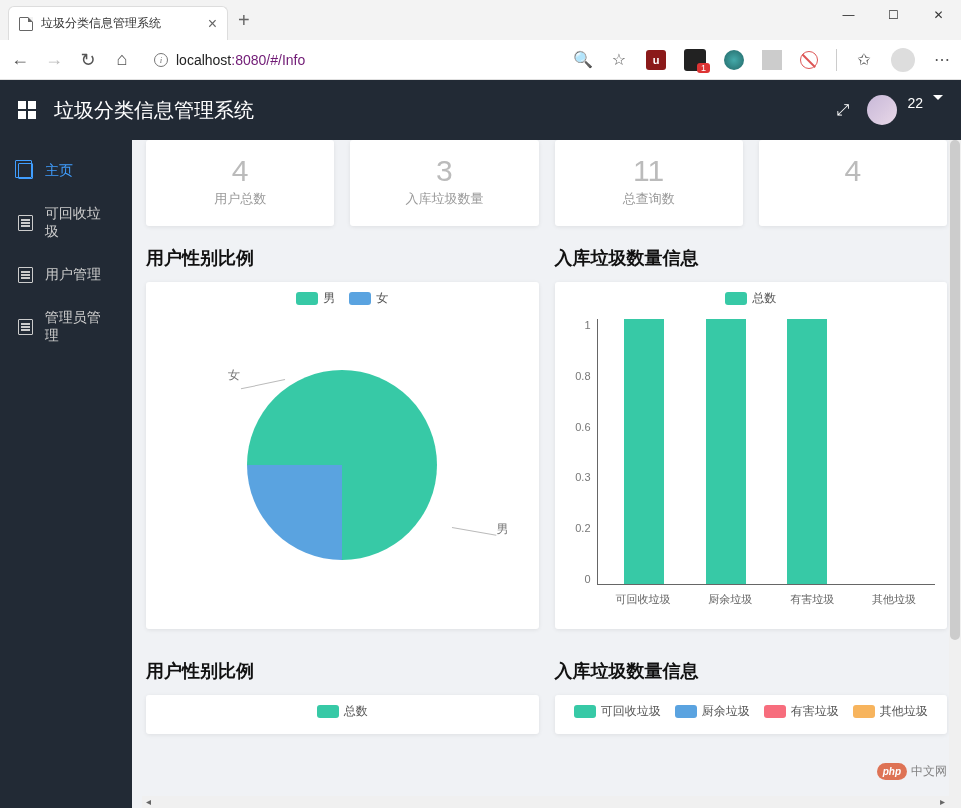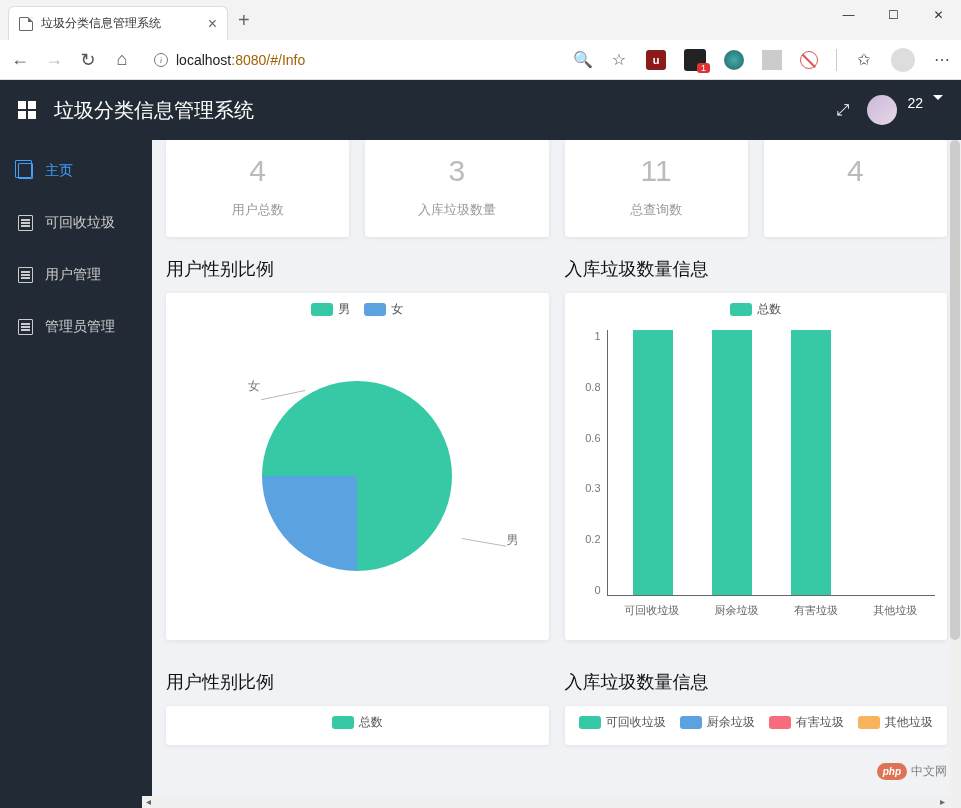--- a/index.html
+++ b/index.html
@@ -17,21 +17,21 @@
     .win-controls { position: absolute; right: 0; top: 0; display: flex; }
     .win-btn { width: 45px; height: 30px; display: flex; align-items: center; justify-content: center; font-size: 12px; color: #333; }
 
     .addr-bar { height: 40px; background: #fff; border-bottom: 1px solid #e0e0e0; display: flex; align-items: center; padding: 0 10px; gap: 14px; }
     .nav-btn { color: #555; font-size: 18px; width: 20px; text-align: center; }
     .nav-btn.disabled { color: #bbb; }
     .url-box { flex: 1; display: flex; align-items: center; gap: 8px; padding: 4px 8px; }
     .url-info { width: 14px; height: 14px; border: 1.5px solid #777; border-radius: 50%; display: flex; align-items: center; justify-content: center; font-size: 9px; color: #777; font-style: italic; font-family: serif; }
     .url-text { font-size: 14px; }
     .url-host { color: #222; }
-    .url-port, .url-path { color: #a16207; }
+    .url-port, .url-path { color: #701a75; }
     .addr-icons { display: flex; gap: 18px; align-items: center; }
     .addr-icon { width: 18px; height: 18px; display: flex; align-items: center; justify-content: center; font-size: 16px; color: #555; }
     .ext-ublock { background: #8b1a1a; color: #fff; width: 20px; height: 20px; border-radius: 3px; font-size: 11px; font-weight: bold; }
     .ext-badge { position: relative; width: 22px; height: 22px; background: #222; border-radius: 3px; }
     .ext-badge::after { content: "1"; position: absolute; bottom: -2px; right: -4px; background: #d33; color: #fff; font-size: 9px; padding: 0 4px; border-radius: 3px; }
     .ext-icon2 { width: 20px; height: 20px; border-radius: 50%; background: radial-gradient(#4aa, #266); }
     .ext-icon3 { width: 20px; height: 20px; background: #ccc; }
     .ext-icon4 { width: 18px; height: 18px; border: 1.5px solid #d55; border-radius: 50%; position: relative; }
     .ext-icon4::after { content: ""; position: absolute; width: 18px; height: 1.5px; background: #d55; top: 8px; left: -1px; transform: rotate(45deg); }
     .divider { width: 1px; height: 22px; background: #ccc; }
@@ -43,40 +43,40 @@
     .menu-toggle span { background: #fff; }
     .app-title { font-size: 20px; font-weight: 500; flex: 1; }
     .expand-icon { font-size: 16px; }
     .user-area { display: flex; align-items: flex-start; gap: 10px; }
     .user-avatar { width: 30px; height: 30px; border-radius: 50%; background: linear-gradient(135deg, #c8b8d8, #e8d8e8); }
     .user-name { font-size: 14px; }
     .caret-down { width: 0; height: 0; border-left: 5px solid transparent; border-right: 5px solid transparent; border-top: 5px solid #fff; }
 
     
     .app-body { flex: 1; display: flex; background: #222a35; overflow: hidden; }
-    .sidebar { width: 152px; background: #222a35; padding-top: 5px; }
+    .sidebar { width: 132px; background: #222a35; padding-top: 5px; }
     .side-item { height: 52px; display: flex; align-items: center; padding: 0 18px; gap: 12px; color: #ccc; font-size: 14px; cursor: pointer; }
     .side-item.active { color: #409eff; }
     .side-icon { width: 15px; height: 16px; border: 1.5px solid currentColor; border-radius: 1px; position: relative; }
     .side-icon.doc::before { content: ""; position: absolute; top: 3px; left: 2px; right: 2px; height: 1.5px; background: currentColor; box-shadow: 0 3px 0 currentColor, 0 6px 0 currentColor; }
     .side-icon.copy::after { content: ""; position: absolute; border: 1.5px solid currentColor; width: 15px; height: 16px; top: -4px; left: -4px; border-radius: 1px; }
 
     .content { flex: 1; background: #f0f2f5; overflow: auto; position: relative; }
     .content-inner { padding: 0 0 20px 0; }
 
     
     .stats-row { display: flex; gap: 16px; padding: 0 14px 14px 14px; }
     .stat-card { flex: 1; background: #fff; border-radius: 3px; box-shadow: 0 1px 4px rgba(0,0,0,0.08); text-align: center; padding: 14px 0 18px 0; }
     .stat-num { font-size: 30px; color: #bbb; font-weight: 400; }
-    .stat-label { font-size: 13px; color: #999; margin-top: 13px; }
+    .stat-label { font-size: 13px; color: #999; margin-top: 2px; }
 
     
     .chart-row { display: flex; gap: 16px; padding: 0 14px; }
     .chart-col { flex: 1; min-width: 0; }
-    .chart-title { font-size: 18px; font-weight: 400; color: #111; padding: 6px 0 12px 0; }
+    .chart-title { font-size: 18px; font-weight: 700; color: #111; padding: 6px 0 12px 0; }
     .chart-card { background: #fff; border-radius: 3px; box-shadow: 0 1px 4px rgba(0,0,0,0.08); padding: 8px 12px 14px 12px; }
 
     
     .legend { display: flex; justify-content: center; gap: 14px; font-size: 12px; color: #555; margin-bottom: 8px; flex-wrap: wrap; }
     .legend-item { display: flex; align-items: center; gap: 5px; }
     .swatch { width: 22px; height: 13px; border-radius: 3px; }
     .c-teal { background: #37c9a6; }
     .c-blue { background: #5aa3e0; }
     .c-pink { background: #f76d7d; }
     .c-orange { background: #f7b45d; }

